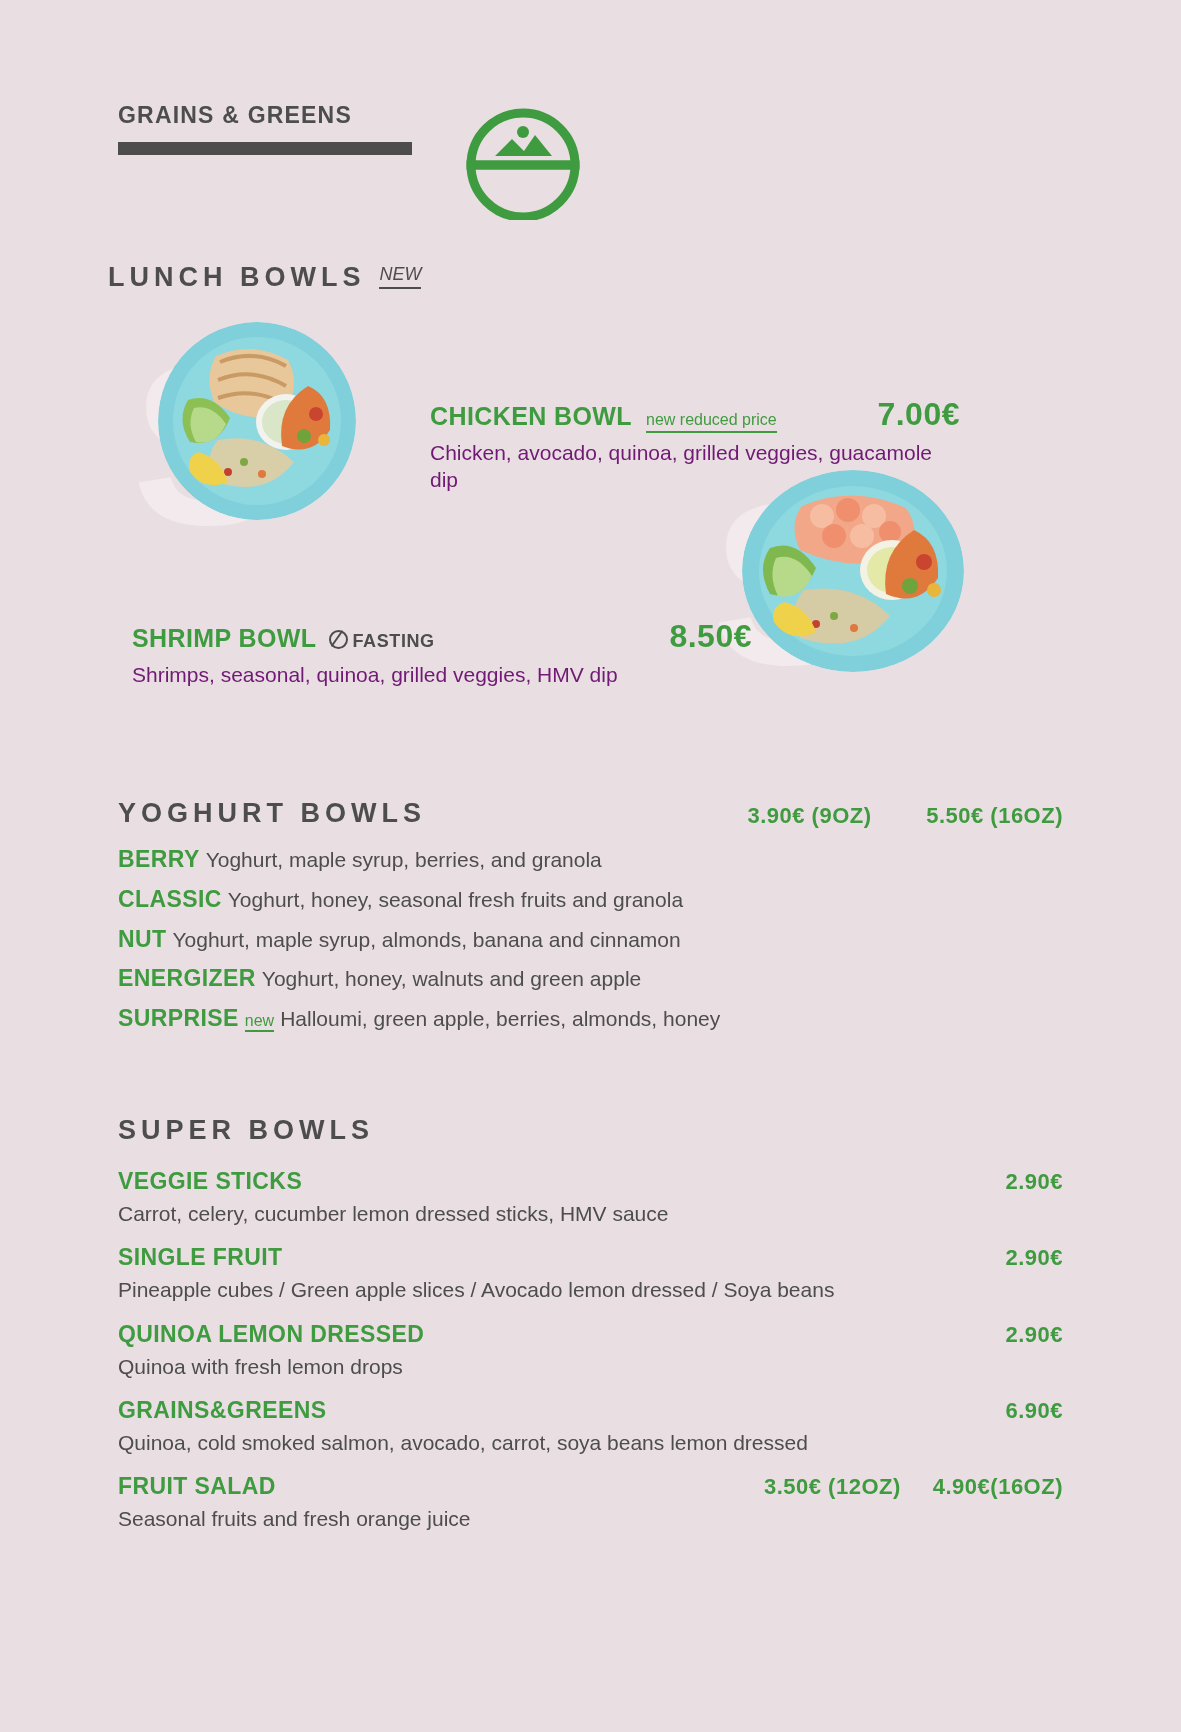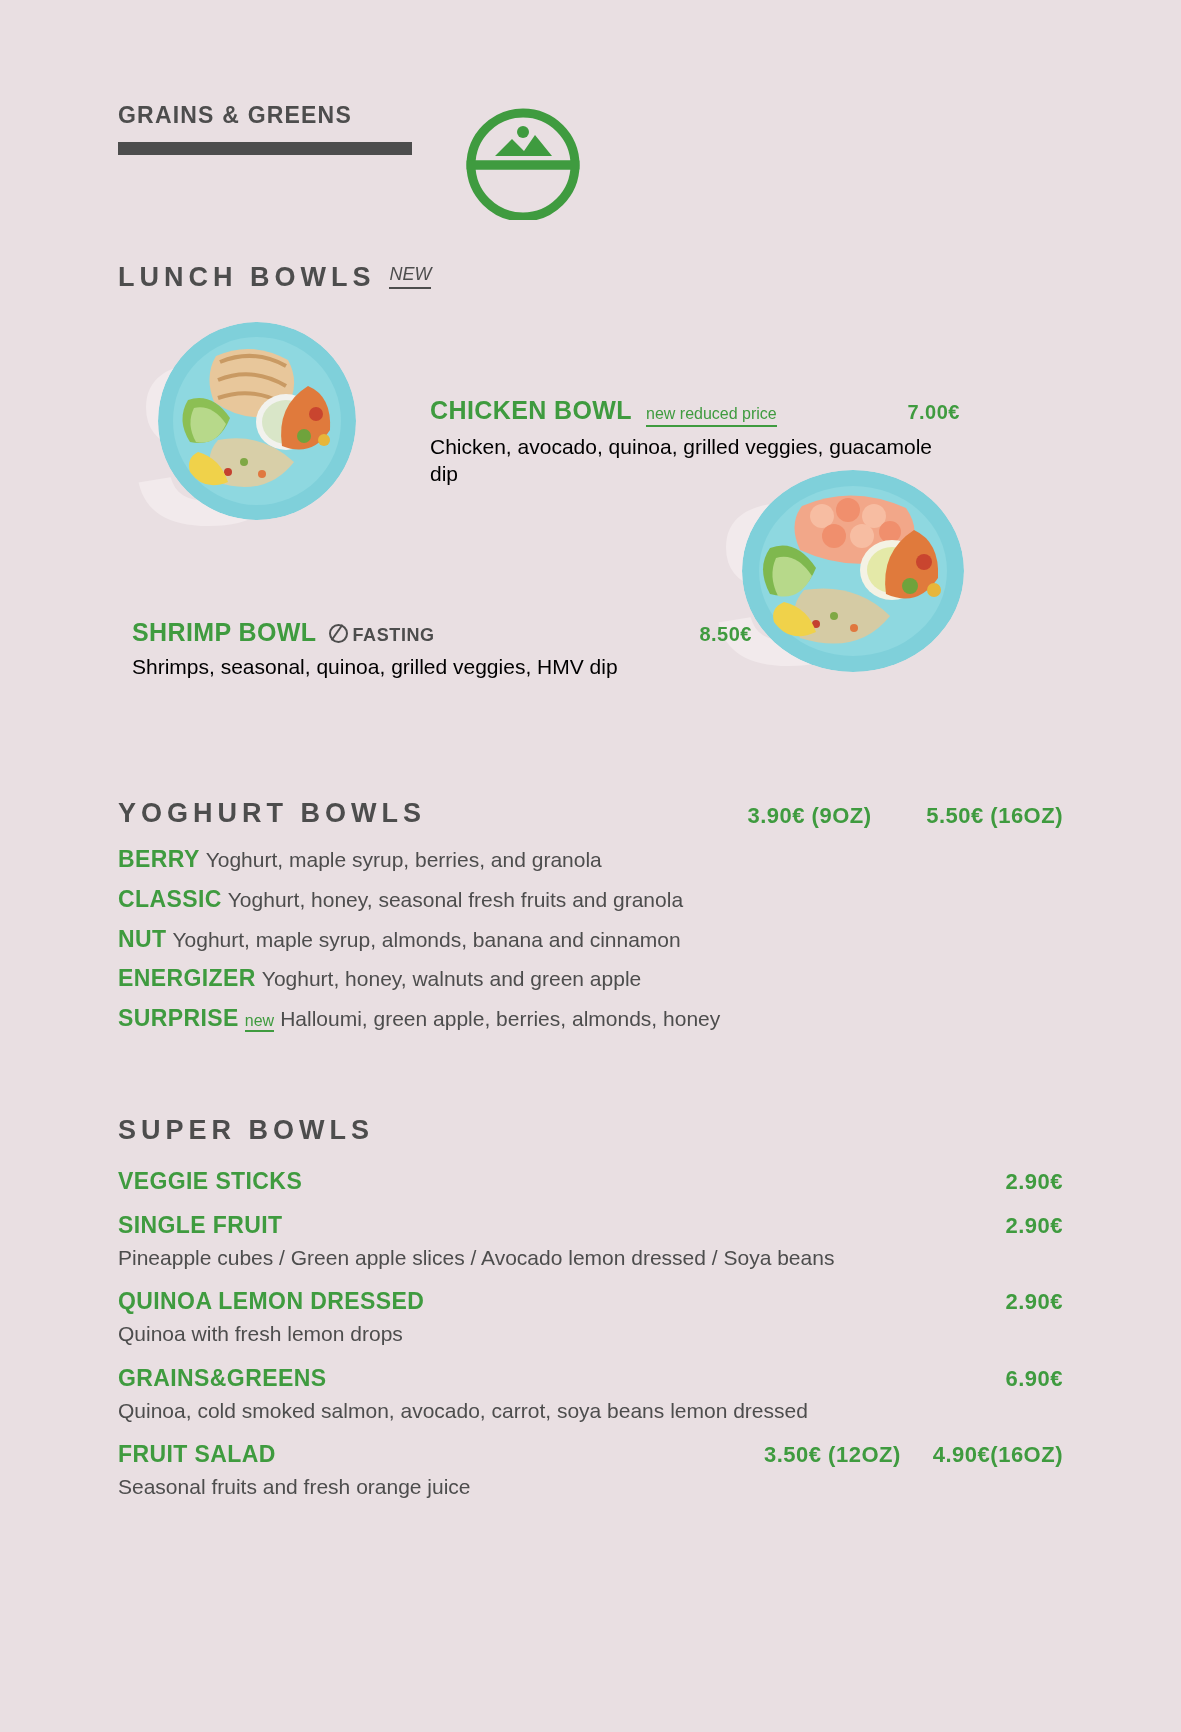--- a/index.html
+++ b/index.html
@@ -78,21 +78,21 @@
     letter-spacing: 0;
     border-bottom: 2px solid #4d4d4d;
     padding-bottom: 2px;
     margin-left: 14px;
     display: inline-block;
     vertical-align: 6px;
   }
 
   .lunch-title {
     position: absolute;
-    left: 118px;
+    left: 108px;
     top: 262px;
   }
 
   
   .bowl-photo {
     position: absolute;
     border-radius: 50%;
     overflow: hidden;
   }
 
@@ -122,21 +122,21 @@
     display: flex;
     align-items: baseline;
   }
   .item-name {
     font-size: 25px;
     font-weight: bold;
     color: #3f9b3f;
     letter-spacing: 0.4px;
   }
   .price {
-    font-size: 20px;
+    font-size: 32px;
     font-weight: bold;
     color: #3f9b3f;
     letter-spacing: 0.5px;
     white-space: nowrap;
   }
   .badge-reduced {
     font-size: 16px;
     color: #3f9b3f;
     border-bottom: 2px solid #3f9b3f;
     padding-bottom: 2px;
@@ -166,21 +166,21 @@
     position: absolute;
     left: 5px;
     top: -3px;
     width: 2px;
     height: 19px;
     background: #4d4d4d;
     transform: rotate(35deg);
   }
   .item-desc {
     font-size: 21px;
-    color: #000000;
+    color: #701a75;
     line-height: 1.28;
     margin-top: 7px;
   }
   .spacer {
     flex: 1;
   }
 
   
   .yoghurt-title {
     position: absolute;
@@ -390,20 +390,21 @@
 
   <div class="section-title super-title">SUPER BOWLS</div>
 
   <div class="super-list">
 
     <div class="s-item">
       <div class="s-head">
         <span class="s-name">VEGGIE STICKS</span>
         <span class="s-price">2.90€</span>
       </div>
+      <div class="s-desc">Carrot, celery, cucumber lemon dressed sticks, HMV sauce</div>
     </div>
 
     <div class="s-item">
       <div class="s-head">
         <span class="s-name">SINGLE FRUIT</span>
         <span class="s-price">2.90€</span>
       </div>
       <div class="s-desc">Pineapple cubes / Green apple slices / Avocado lemon dressed / Soya beans</div>
     </div>
 

